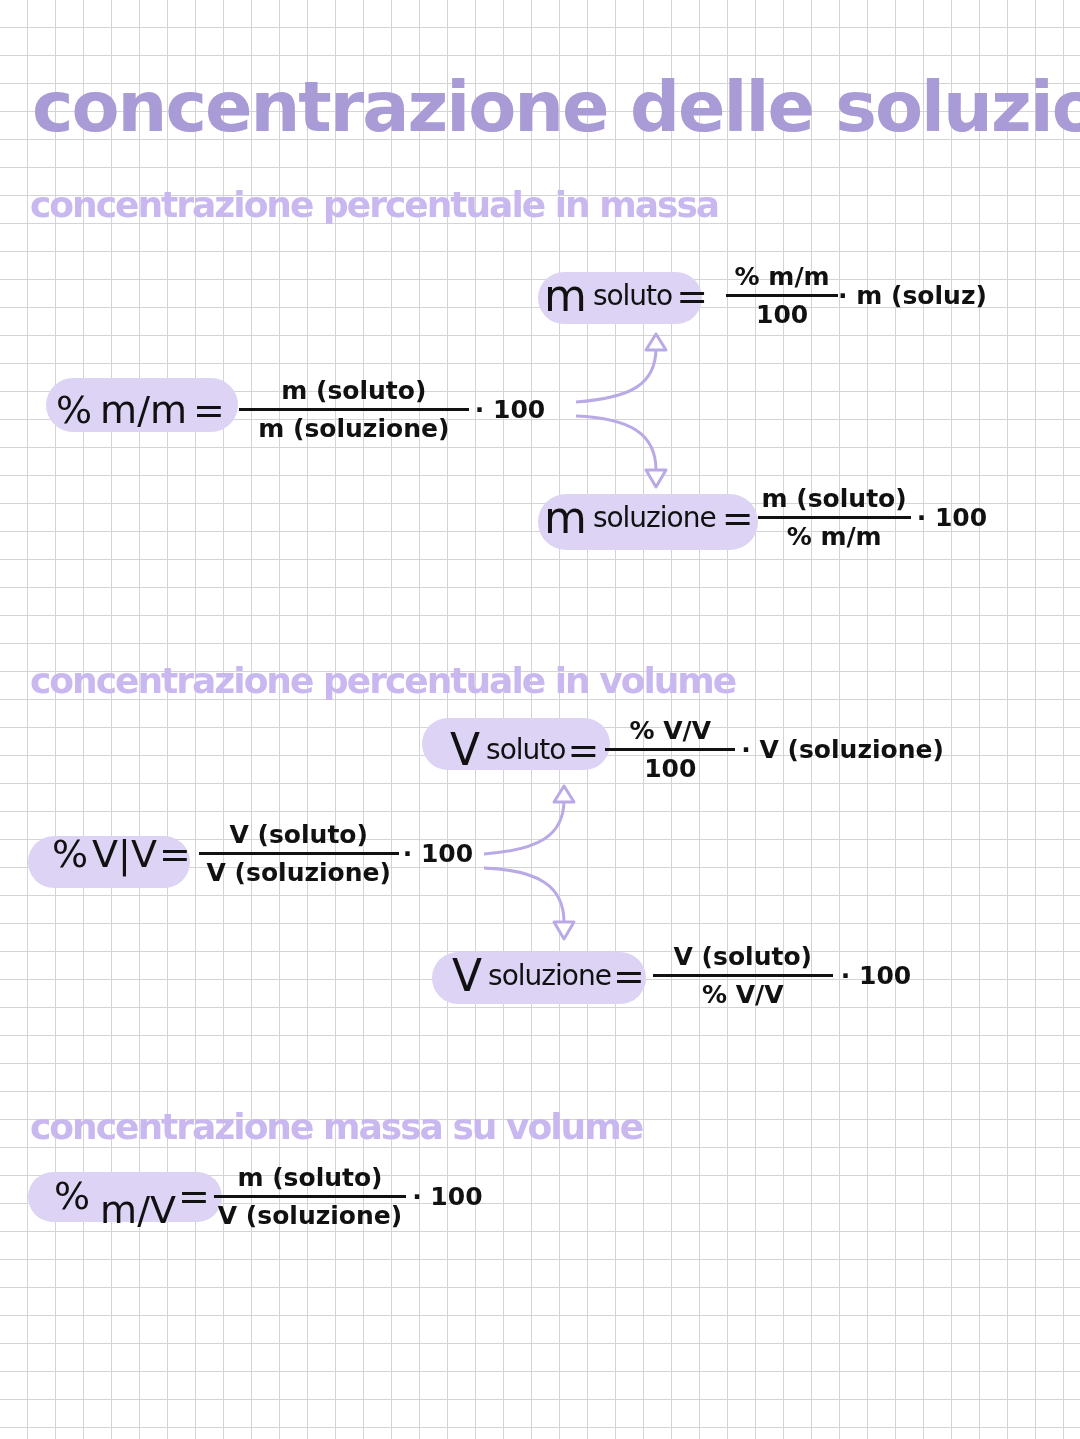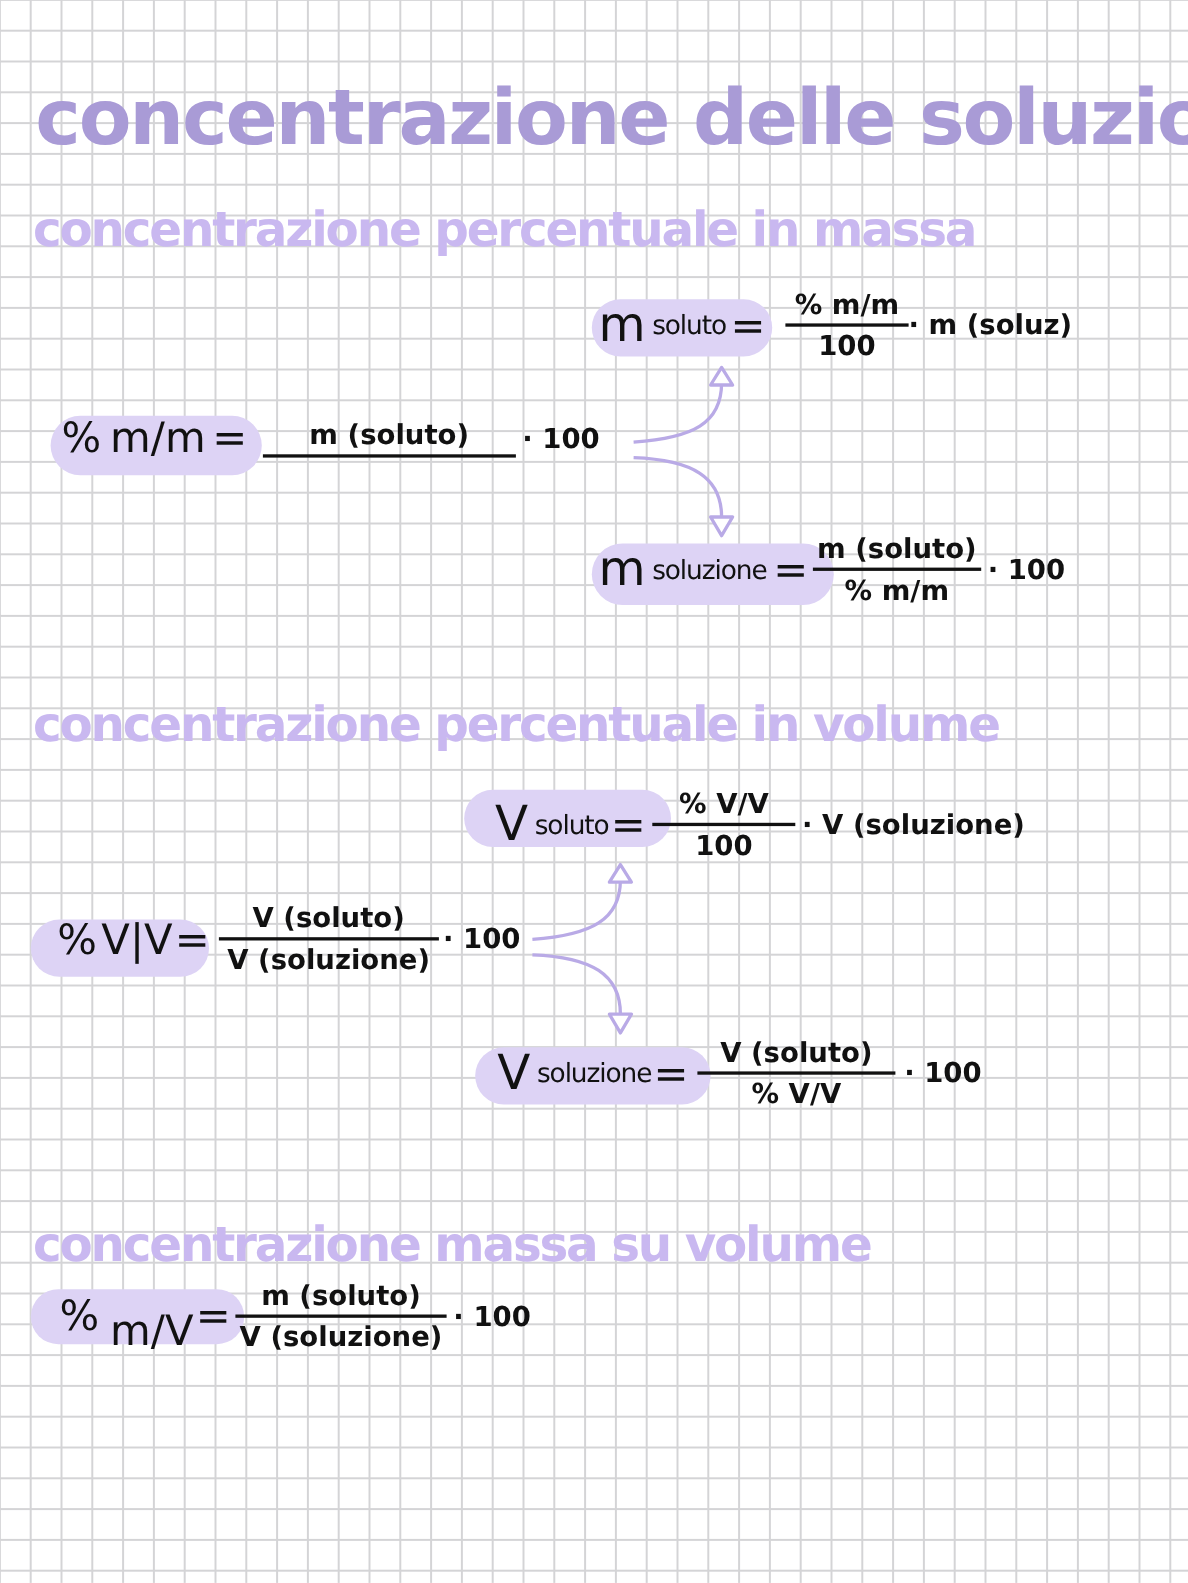--- a/index.html
+++ b/index.html
@@ -14,33 +14,33 @@
     font-family: "DejaVu Sans", sans-serif;
     color: #111111;
   }
   .abs { position: absolute; }
   .title {
     left: 32px; top: 66px; font-size: 70px; font-weight: bold;
     color: #a99bd6; letter-spacing: -2px; white-space: nowrap;
     font-family: "DejaVu Sans", sans-serif;
   }
   .subtitle {
-    font-size: 44px; font-weight: bold; color: #c9b8f0;
+    font-size: 36px; font-weight: bold; color: #c9b8f0;
     letter-spacing: -2px; white-space: nowrap;
     font-family: "DejaVu Sans", sans-serif;
   }
   .hl {
     background: #ddd3f5; border-radius: 28px;
   }
   .lhs {
     font-family: "DejaVu Sans", sans-serif; font-size: 38px; color: #111;
     white-space: nowrap; display: flex; align-items: center;
   }
   .lhs .big { font-size: 44px; }
-  .lhs .sub { font-size: 24px; letter-spacing: -1px; }
+  .lhs .sub { font-size: 28px; letter-spacing: -1px; }
   .frac {
     display: inline-flex; flex-direction: column; align-items: center;
     font-weight: bold; font-size: 25px; white-space: nowrap;
   }
   .frac .num { padding: 0 4px 3px 4px; }
   .frac .bar { height: 3px; background: #111; align-self: stretch; }
   .frac .den { padding: 3px 4px 0 4px; }
   .mult { font-weight: bold; font-size: 25px; white-space: nowrap; }
   .eq { font-size: 38px; }
   .row { display: flex; align-items: center; }
@@ -56,20 +56,21 @@
 <div class="abs hl" style="left:46px; top:378px; width:192px; height:54px;"></div>
 <div class="abs row" style="left:56px; top:376px;">
   <div class="lhs">
     <span>%</span>
     <span style="margin-left:8px;">m/m</span>
     <span class="eq" style="margin-left:6px;">=</span>
   </div>
   <div class="frac" style="margin-left:14px; min-width:230px;">
     <span class="num">m (soluto)</span>
     <span class="bar"></span>
+    <span class="den">m (soluzione)</span>
   </div>
   <span class="mult" style="margin-left:6px;">· 100</span>
 </div>
 
 <div class="abs hl" style="left:538px; top:272px; width:164px; height:52px;"></div>
 <div class="abs row" style="left:544px; top:262px;">
   <div class="lhs">
     <span class="big">m</span>
     <span class="sub" style="margin-left:6px;">soluto</span>
     <span class="eq" style="margin-left:4px;">=</span>
@@ -97,21 +98,21 @@
   <span class="mult" style="margin-left:6px;">· 100</span>
 </div>
 
 <svg class="arrow" style="left:570px; top:330px;" width="100" height="170">
   <path d="M6 72 C 60 68, 86 55, 86 18" fill="none" stroke="#b9aae6" stroke-width="3"></path>
   <path d="M76 20 L86 4 L96 20 Z" fill="#ffffff" stroke="#b9aae6" stroke-width="3" stroke-linejoin="round"></path>
   <path d="M6 86 C 60 88, 86 104, 86 140" fill="none" stroke="#b9aae6" stroke-width="3"></path>
   <path d="M76 140 L86 157 L96 140 Z" fill="#ffffff" stroke="#b9aae6" stroke-width="3" stroke-linejoin="round"></path>
 </svg>
 
-<div class="abs subtitle" style="left:30px; top:634px;">concentrazione percentuale in volume</div>
+<div class="abs subtitle" style="left:30px; top:660px;">concentrazione percentuale in volume</div>
 
 <div class="abs hl" style="left:28px; top:836px; width:162px; height:52px;"></div>
 <div class="abs row" style="left:52px; top:820px;">
   <div class="lhs">
     <span>%</span>
     <span style="margin-left:4px;">V|V</span>
     <span class="eq" style="margin-left:2px;">=</span>
   </div>
   <div class="frac" style="margin-left:8px; min-width:200px;">
     <span class="num">V (soluto)</span>

